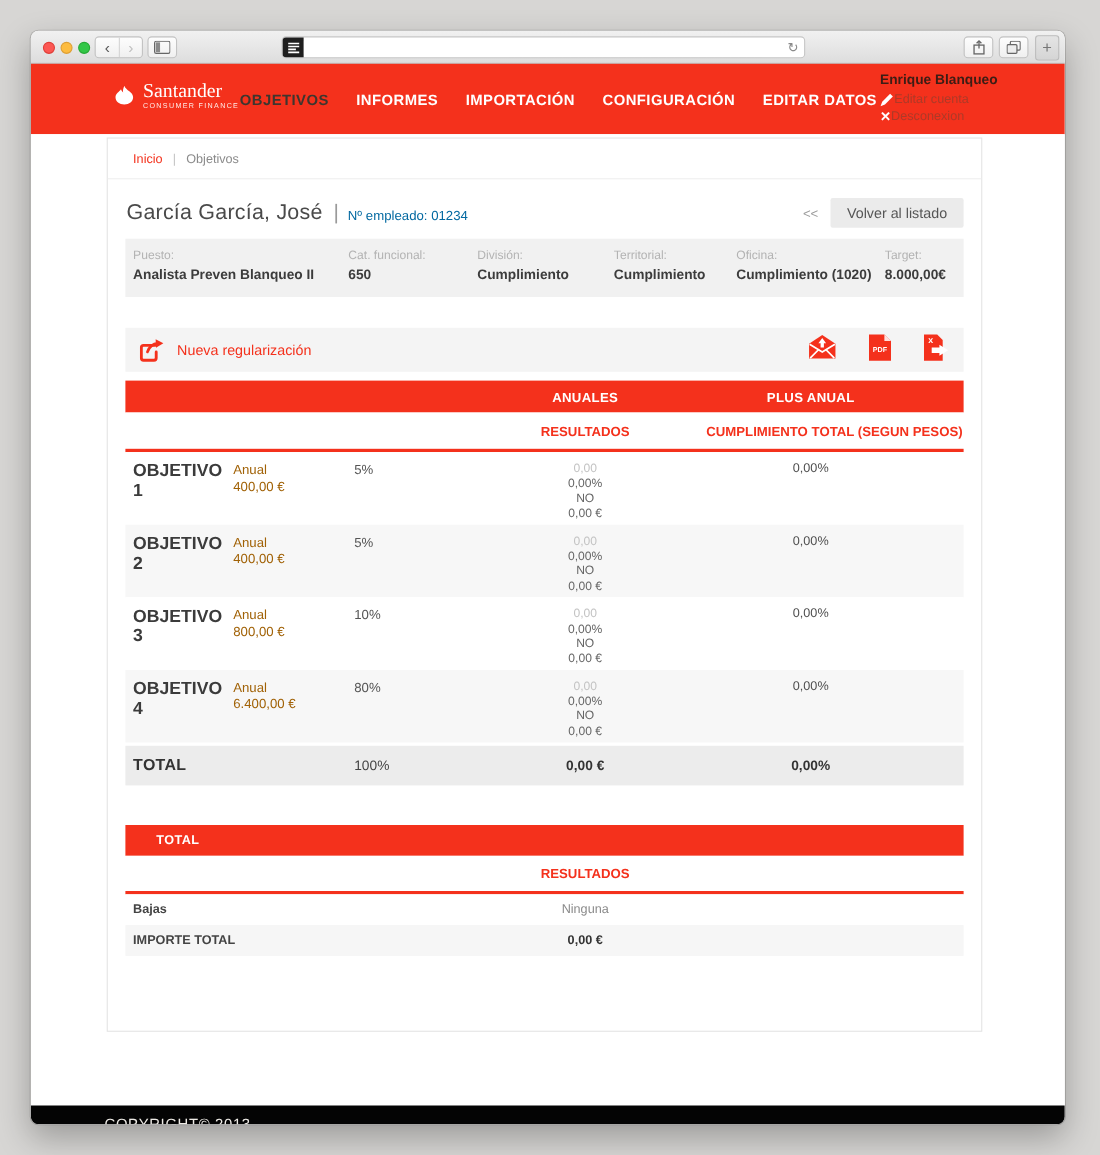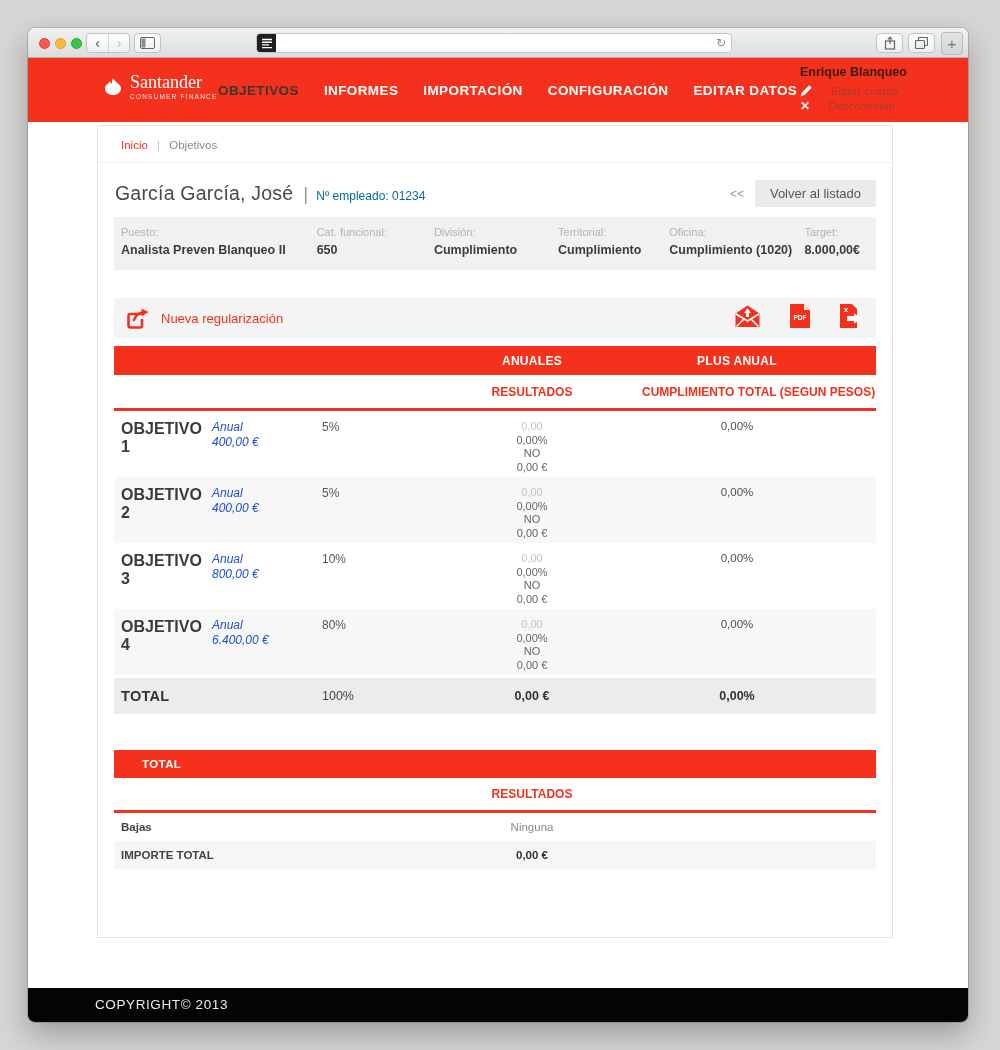--- a/index.html
+++ b/index.html
@@ -70,21 +70,21 @@
   .main-nav {
     position:absolute; left:190px; top:0; height:100%;
     display:flex; align-items:center; gap:25px;
   }
   .main-nav .nav-item {
     font-size:13.5px; font-weight:700; letter-spacing:.4px; color:#ffffff; cursor:pointer;
   }
   .main-nav .nav-item.active { color:#3d362f; }
   .user-block { position:absolute; left:772px; top:7px; width:120px; }
   .user-name { font-size:12.5px; font-weight:700; color:#3c1d15; margin-bottom:5px; }
-  .user-link { display:flex; align-items:center; gap:18px; margin-top:3px; }
+  .user-link { display:flex; align-items:center; gap:0; margin-top:3px; }
   .user-link .lbl { font-size:11.5px; color:#ad3a28; }
   .x-glyph { color:#fff; font-size:12px; font-weight:700; line-height:12px; }
   
   .page { position:relative; height:900px; background:#ffffff; }
   .panel {
     position:absolute; left:69px; top:3px; width:796px; height:813px;
     background:#fff; border:1px solid #e4e4e4;
   }
   .breadcrumb {
     padding:13px 0 11px 23px; border-bottom:1px solid #efefef; font-size:11.5px;
@@ -127,21 +127,21 @@
     color:#fff; font-size:12px; font-weight:700; text-align:center; letter-spacing:.3px;
   }
   .sub-bar { height:33px; align-items:center; background:#fff; }
   .sub-bar .s-lbl {
     color:#f4311c; font-size:12px; font-weight:700; text-align:center; white-space:nowrap;
   }
   .red-line { height:3px; background:#f4311c; }
   .obj-row { min-height:66px; padding-top:9px; background:#fff; }
   .obj-row:nth-child(even) { background:#f7f7f7; }
   .obj-row .o-name { font-size:16px; font-weight:700; color:#3b3b3b; padding-left:7px; }
-  .obj-row .o-period { font-size:12px; color:#1d4ed8; line-height:15px;font-style:italic; }
+  .obj-row .o-period { font-size:12px; color:#a16207; line-height:15px; }
   .obj-row .o-weight { font-size:12px; color:#555; }
   .obj-row .o-results { text-align:center; font-size:11px; color:#666; line-height:13.5px; }
   .obj-row .o-results .muted { color:#c3c3c3; }
   .obj-row .o-results span { display:block; }
   .obj-row .o-cump { text-align:center; font-size:11.5px; color:#4f4f4f; }
   .total-row { margin-top:3px; height:36px; background:#ececec; align-items:center; }
   .total-row .t-name { font-size:14.5px; font-weight:700; color:#333; padding-left:7px; letter-spacing:.3px; }
   .total-row .t-weight { font-size:12.5px; color:#444; }
   .total-row .t-result, .total-row .t-cump {
     font-size:12.5px; font-weight:700; color:#333; text-align:center;
@@ -154,21 +154,21 @@
   }
   .sum-sub { height:32px; align-items:center; background:#fff; }
   .sum-sub .s-lbl { color:#f4311c; font-size:12px; font-weight:700; text-align:center; }
   .sum-row { height:28px; align-items:center; background:#fff; }
   .sum-row.alt { background:#f6f6f6; }
   .sum-row .r-label { font-size:11.5px; font-weight:700; color:#444; padding-left:7px; }
   .sum-row .r-value { font-size:11.5px; color:#8a8a8a; text-align:center; }
   .sum-row .r-value.bold { font-weight:700; color:#333; }
   
   .footer {
-    position:absolute; left:0; bottom:0; width:100%; height:34px; background:#040404;
+    position:absolute; left:0; bottom:0; width:100%; height:17px; background:#040404;
     color:#efece7; font-size:13.5px; letter-spacing:.6px; line-height:34px;
     padding-left:67px;
   }
 </style>
 </head>
 <body>
 
 <div class="window">
 
   <div class="chrome">

